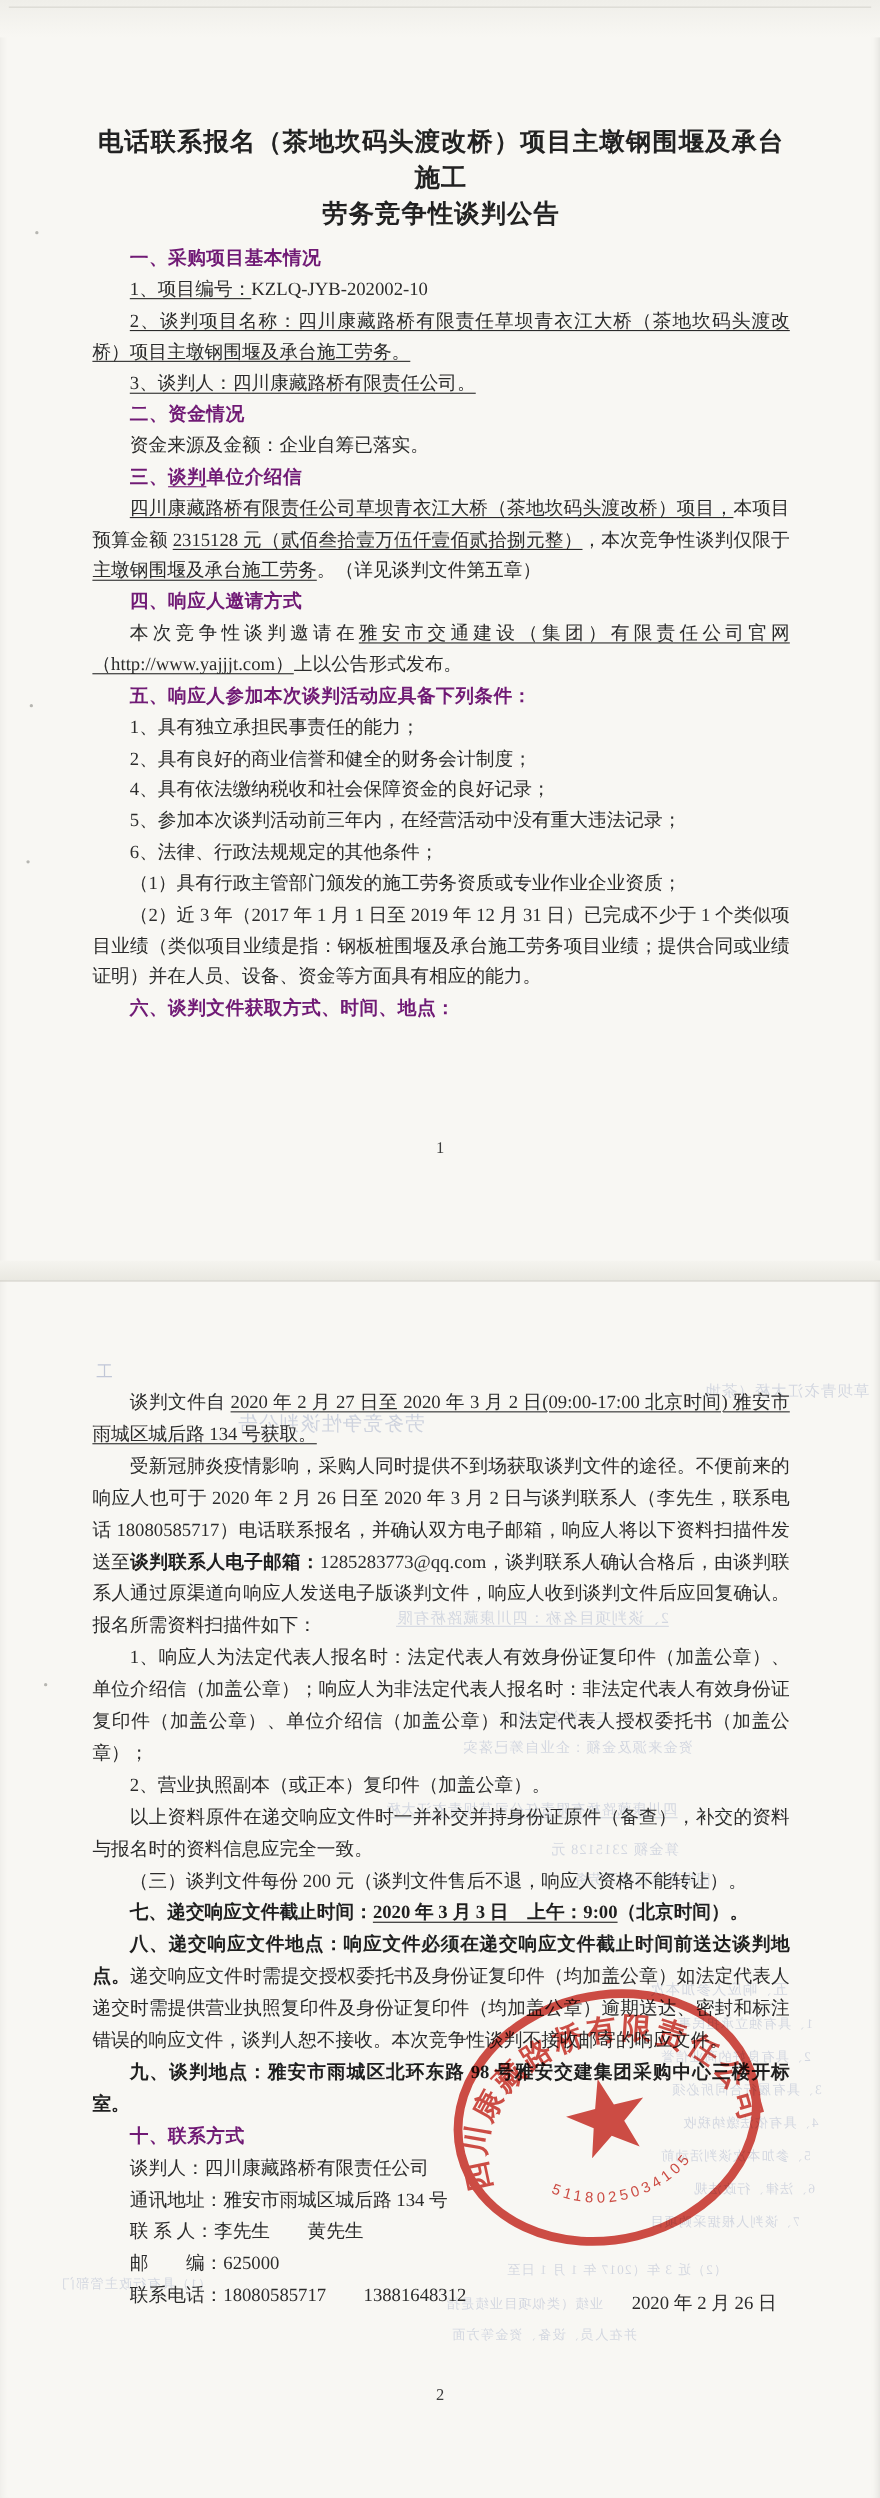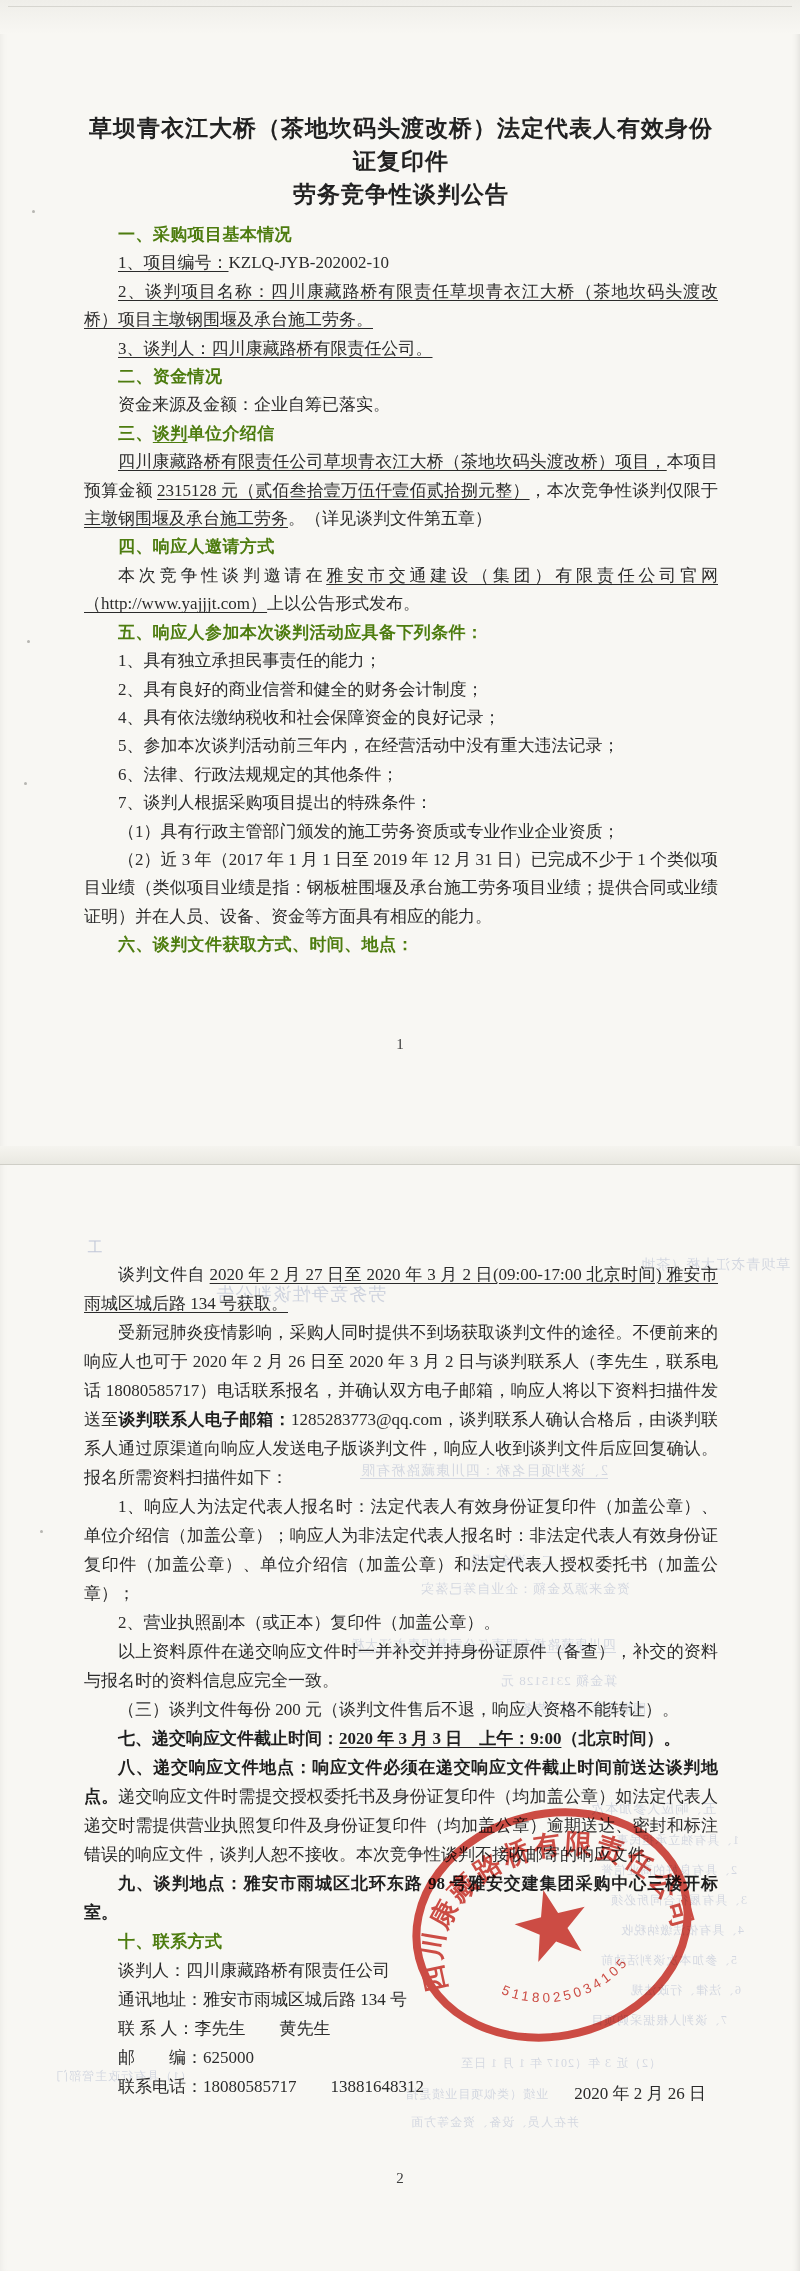--- a/index.html
+++ b/index.html
@@ -17,21 +17,21 @@
     background:linear-gradient(#f5f4ef,#e9e8e1);border-bottom:1px solid #cfcec6}
   .content{position:absolute;left:84px;width:634px}
   .p1content{top:112px}
   .p2content{top:1250px}
   .title{font-weight:bold;font-size:23px;line-height:33px;text-align:center;letter-spacing:1px;color:#222}
   .bodytext{margin-top:10px}
   .p1content .para{line-height:28.4px}
   .p2content .para{line-height:29px}
   .para{font-size:17px;text-align:justify;color:#2b2b2b}
   .para.ind{text-indent:2em}
-  .para.h{font-weight:700;letter-spacing:.4px;color:#4d7c0f}
+  .para.h{font-weight:700;letter-spacing:.4px;color:#701a75}
   .para .b{font-weight:700;color:#1f1f1f}
   .para .u, .bleed.u{text-decoration:underline;text-underline-offset:3px;text-decoration-thickness:1px}
   .pagenum{position:absolute;left:0;width:800px;text-align:center;font-size:15px;color:#3c3c3c}
   .pn1{top:1036px}
   .pn2{top:2170px}
   .dateline{position:absolute;top:2082px;left:84px;width:622px;text-align:right;font-size:17px;color:#2b2b2b}
   
   .bleed{
     position:absolute;transform:scaleX(-1);filter:blur(.7px);
     color:#8b99bd;opacity:.33;white-space:nowrap;letter-spacing:1px;
@@ -51,41 +51,40 @@
 </style>
 </head>
 <body>
 
 <div class="topband"></div>
 <div class="scan-topline"></div>
 
 <section>
   <div class="content p1content">
     <div class="title">
-      <div>草坝青衣江大桥（茶地坎码头渡改桥）法定代表人有效身份证复印件</div>
+      <div>电话联系报名（茶地坎码头渡改桥）项目主墩钢围堰及承台施工</div>
       <div>劳务竞争性谈判公告</div>
     </div>
     <div class="bodytext">
         <div class="para ind h"><span>一、采购项目基本情况</span></div>
         <div class="para ind"><span class="u">1、项目编号：</span><span>KZLQ-JYB-202002-10</span></div>
         <div class="para ind"><span class="u">2、谈判项目名称：四川康藏路桥有限责任草坝青衣江大桥（茶地坎码头渡改桥）项目主墩钢围堰及承台施工劳务。</span></div>
         <div class="para ind"><span class="u">3、谈判人：四川康藏路桥有限责任公司。</span></div>
         <div class="para ind h"><span>二、资金情况</span></div>
         <div class="para ind"><span>资金来源及金额：企业自筹已落实。</span></div>
         <div class="para ind h"><span>三、</span><span class="u">谈判</span><span>单位介绍信</span></div>
         <div class="para ind"><span class="u">四川康藏路桥有限责任公司草坝青衣江大桥（茶地坎码头渡改桥）项目，</span><span>本项目预算金额 </span><span class="u">2315128 元（贰佰叁拾壹万伍仟壹佰贰拾捌元整）</span><span>，本次竞争性谈判仅限于</span><span class="u">主墩钢围堰及承台施工劳务</span><span>。（详见谈判文件第五章）</span></div>
         <div class="para ind h"><span>四、响应人邀请方式</span></div>
         <div class="para ind"><span>本次竞争性谈判邀请在</span><span class="u">雅安市交通建设（集团）有限责任公司官网（http://www.yajjjt.com）</span><span>上以公告形式发布。</span></div>
         <div class="para ind h"><span>五、响应人参加本次谈判活动应具备下列条件：</span></div>
         <div class="para ind"><span>1、具有独立承担民事责任的能力；</span></div>
         <div class="para ind"><span>2、具有良好的商业信誉和健全的财务会计制度；</span></div>
         <div class="para ind"><span>4、具有依法缴纳税收和社会保障资金的良好记录；</span></div>
         <div class="para ind"><span>5、参加本次谈判活动前三年内，在经营活动中没有重大违法记录；</span></div>
         <div class="para ind"><span>6、法律、行政法规规定的其他条件；</span></div>
-        <div class="para ind"><span>7、谈判人根据采购项目提出的特殊条件：</span></div>
         <div class="para ind"><span>（1）具有行政主管部门颁发的施工劳务资质或专业作业企业资质；</span></div>
         <div class="para ind"><span>（2）近 3 年（2017 年 1 月 1 日至 2019 年 12 月 31 日）已完成不少于 1 个类似项目业绩（类似项目业绩是指：钢板桩围堰及承台施工劳务项目业绩；提供合同或业绩证明）并在人员、设备、资金等方面具有相应的能力。</span></div>
         <div class="para ind h"><span>六、谈判文件获取方式、时间、地点：</span></div>
       </div>
   </div>
   <div class="pagenum pn1">1</div>
 </section>
 
 <div class="divider"></div>
 

